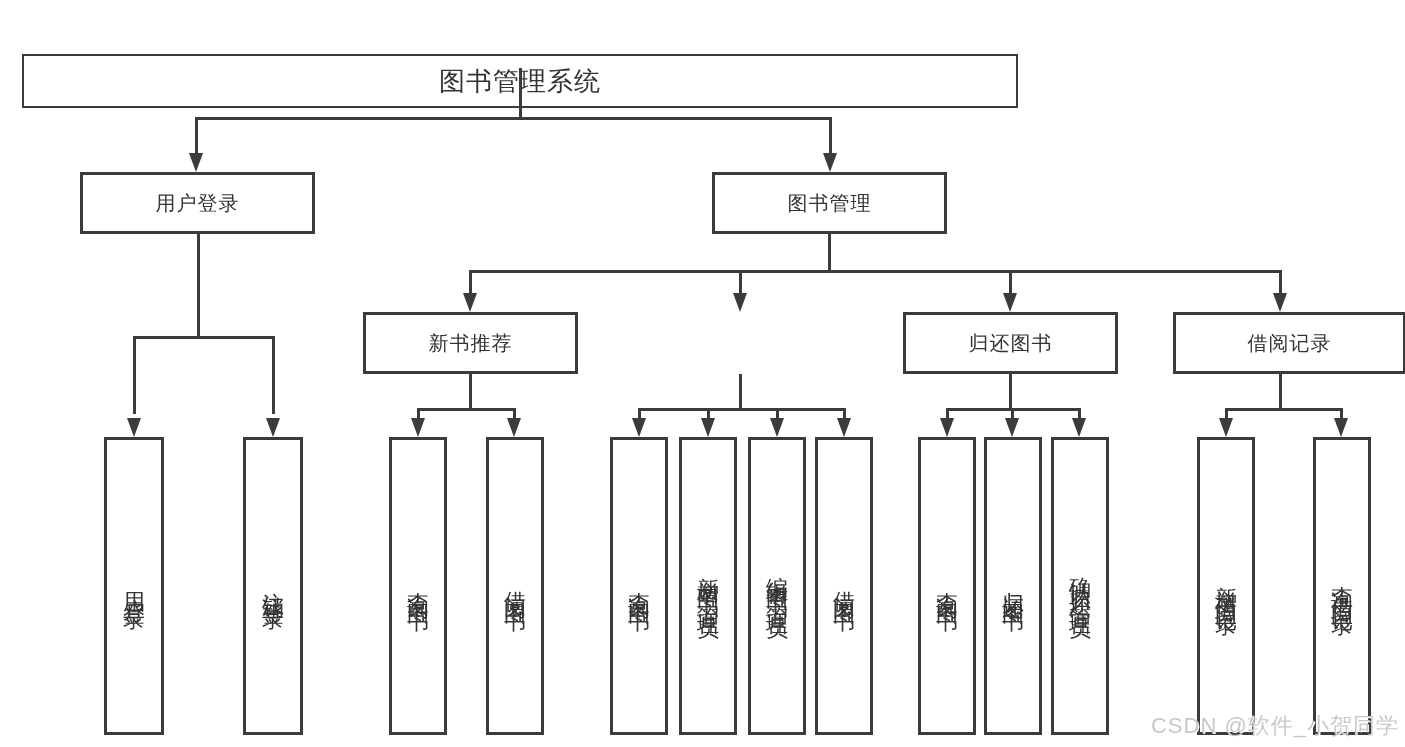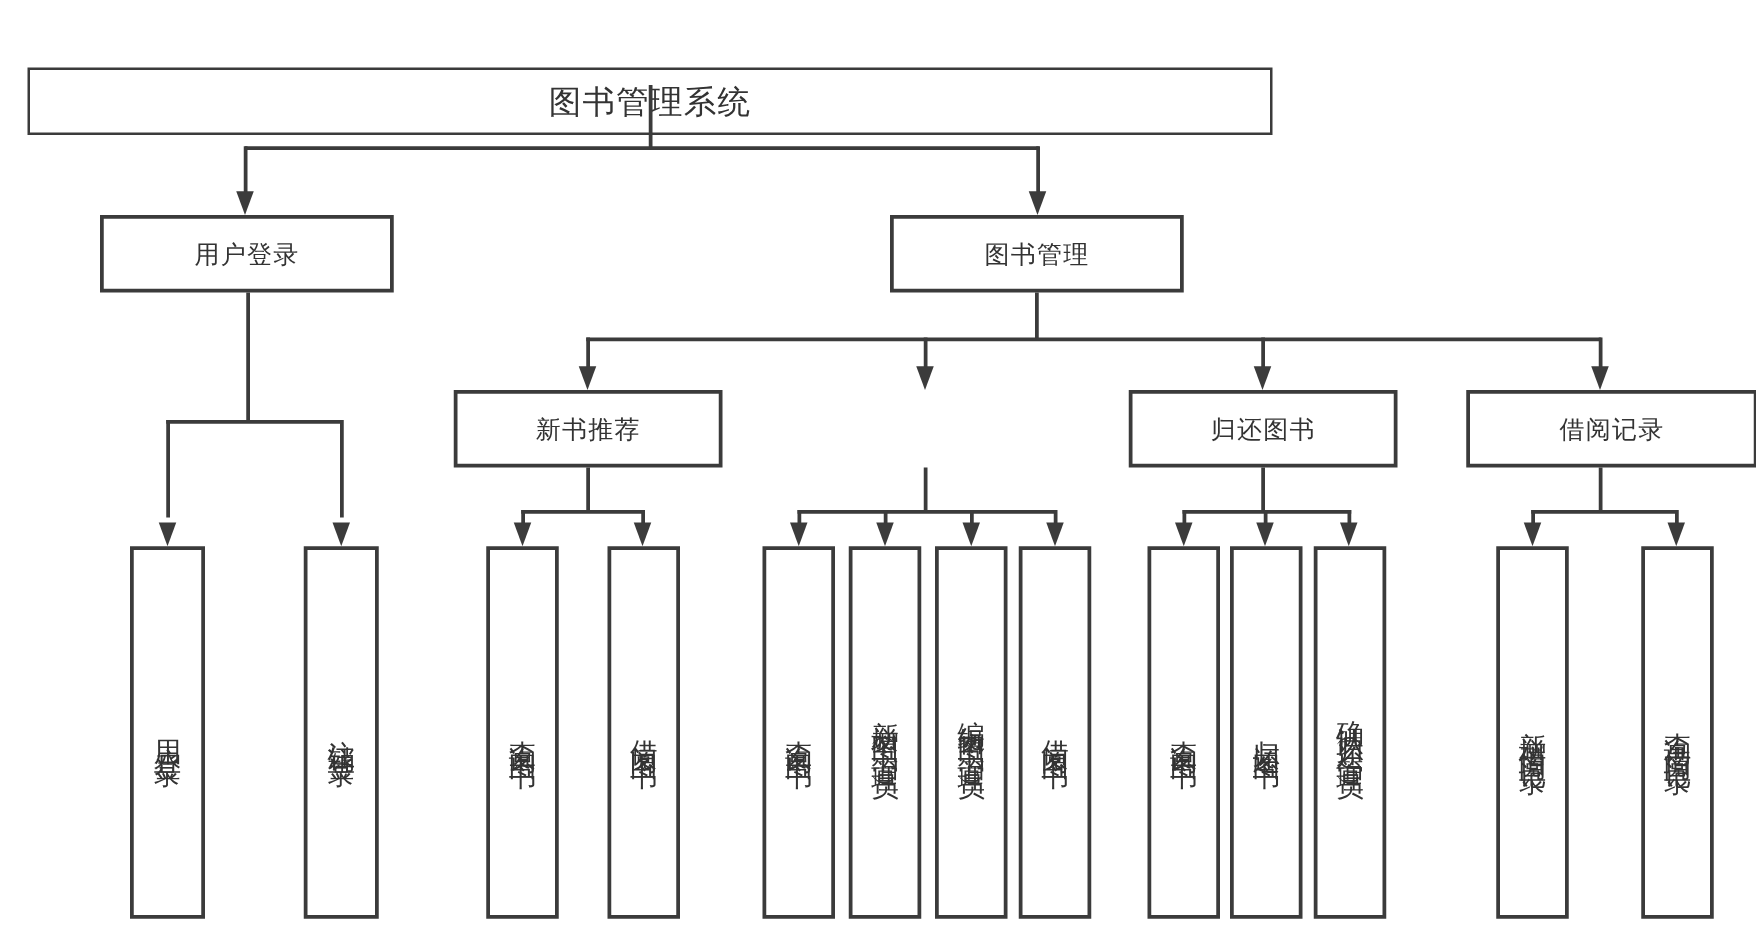--- a/index.html
+++ b/index.html
@@ -174,14 +174,15 @@
     <span>确认归还（管理员）</span>
   </div>
 
   <div class="box v" style="left:1197px;top:437px;width:58px;height:298px;">
     <span>新增借阅记录</span>
   </div>
   <div class="box v" style="left:1313px;top:437px;width:58px;height:298px;">
     <span>查询借阅记录</span>
   </div>
 
+  <div class="watermark">CSDN @软件_小贺同学</div>
 
 </div>
 
 </body></html>

